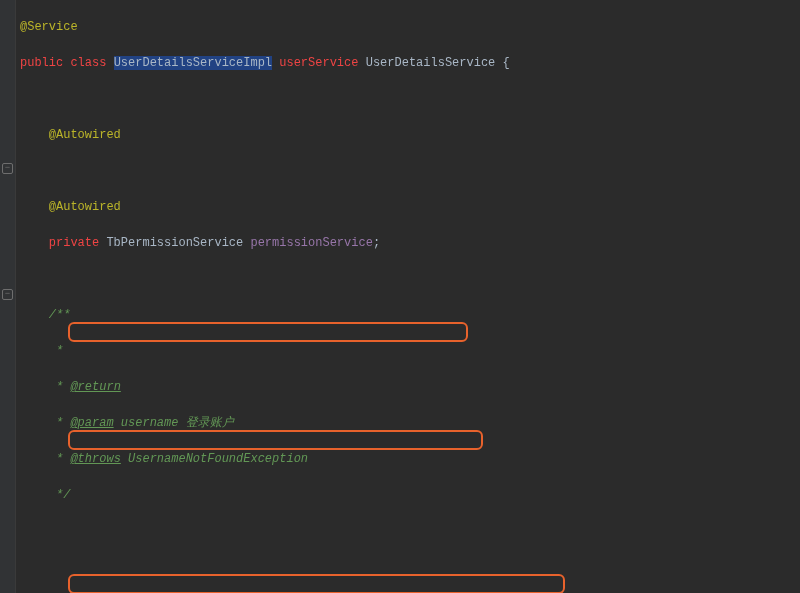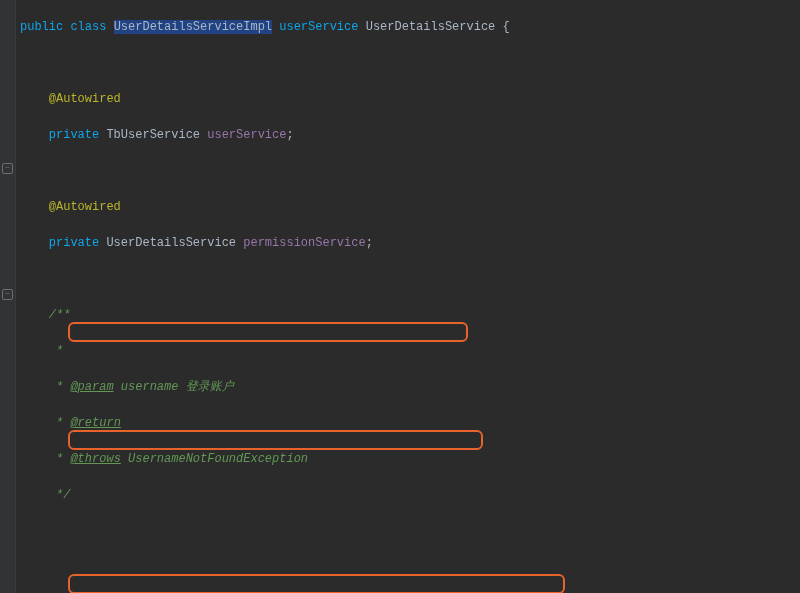--- a/index.html
+++ b/index.html
@@ -34,21 +34,21 @@
   text-align: center;
   border-radius: 2px;
 }
 .code {
   position: absolute;
   left: 16px;
   top: 0;
   padding: 0 0 0 4px;
   white-space: pre;
 }
-.kw { color: #0ea5e9; }      
+.kw { color: #ef4444; }      
 .ann { color: #bbb529; }
 .field { color: #9876aa; }     
 .doc { color: #629755; font-style: italic; } 
 .doctag { color: #629755; font-style: italic; text-decoration: underline; }
 .hl { background: #214283; text-align: center; }
 
 .box {
   position: absolute;
   border: 2px solid #e8622c;
   border-radius: 6px;
@@ -57,32 +57,32 @@
 </style>
 </head>
 <body>
 
 <div class="gutter">
   <div class="mark" style="top:163px">−</div>
   <div class="mark" style="top:289px">−</div>
 </div>
 
 <div class="code">
+<div><span class="ann">@Service</span></div>
 <div><span class="kw">public class </span><span class="hl">UserDetailsServiceImpl</span><span class="kw"> userService </span><span>UserDetailsService {</span></div>
 <div>&nbsp;</div>
 <div>    <span class="ann">@Autowired</span></div>
-<div>    <span class="kw">private </span><span>TbUserService </span><span class="field">userService</span><span>;</span></div>
 <div>&nbsp;</div>
 <div>    <span class="ann">@Autowired</span></div>
-<div>    <span class="kw">private </span><span>UserDetailsService </span><span class="field">permissionService</span><span>;</span></div>
+<div>    <span class="kw">private </span><span>TbPermissionService </span><span class="field">permissionService</span><span>;</span></div>
 <div>&nbsp;</div>
 <div>    <span class="doc">/**</span></div>
 <div>    <span class="doc"> *</span></div>
+<div>    <span class="doc"> * </span><span class="doctag">@return</span></div>
 <div>    <span class="doc"> * </span><span class="doctag">@param</span><span class="doc"> </span><span class="doc" style="font-style:italic">username</span><span class="doc"> 登录账户</span></div>
-<div>    <span class="doc"> * </span><span class="doctag">@return</span></div>
 <div>    <span class="doc"> * </span><span class="doctag">@throws</span><span class="doc"> UsernameNotFoundException</span></div>
 <div>    <span class="doc"> */</span></div>
 
 
 
 
 
 
 
 

